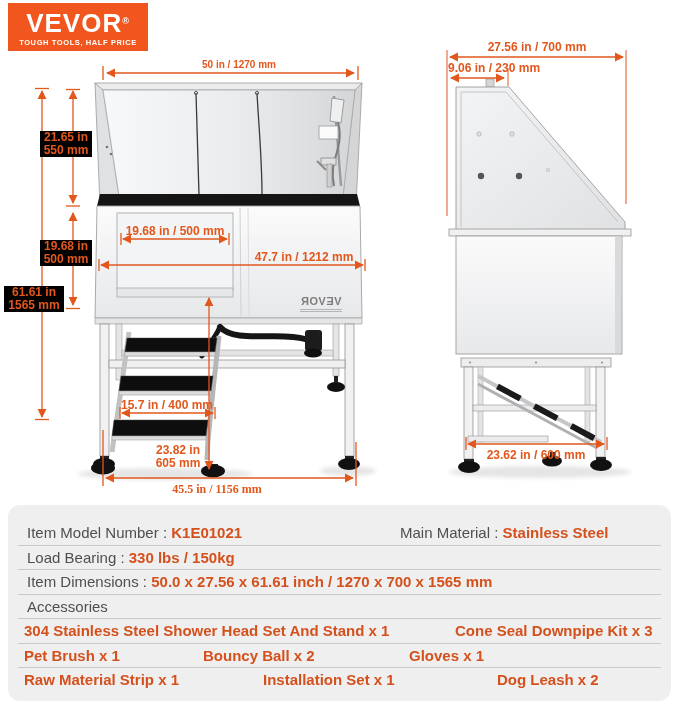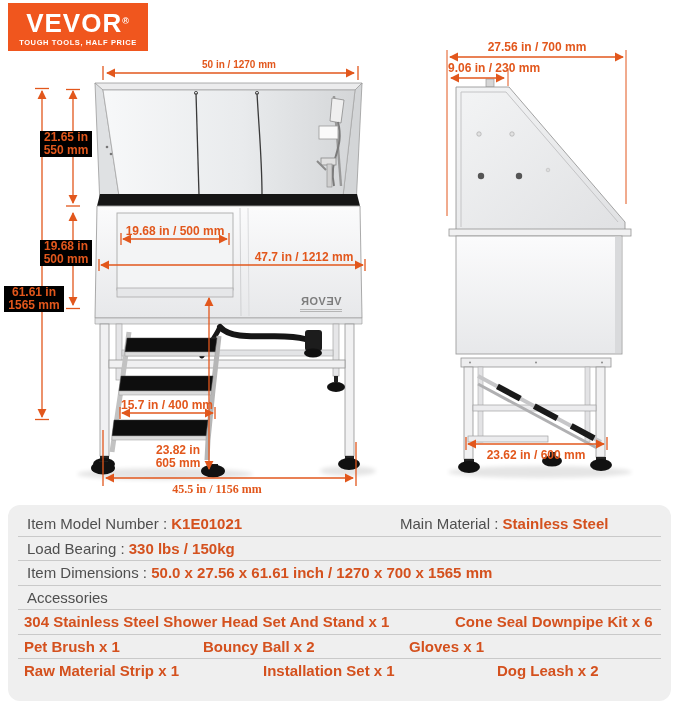--- a/index.html
+++ b/index.html
@@ -41,21 +41,21 @@
   
   .tublogo{
     position:absolute;left:296px;top:295px;width:50px;z-index:2;
     color:#7d7d7d;font-weight:bold;font-size:11px;text-align:center;
     transform:scaleX(-1);letter-spacing:.5px;
   }
   .tublogo .mini{height:1px;background:#b5b5b5;margin:1.5px 4px 0 4px;}
   
   .spec-table{
     position:absolute;left:8px;top:505px;width:663px;height:196px;
-    background:#efefef;border-radius:12px;z-index:4;padding-top:4px;
+    background:#efefef;border-radius:12px;z-index:4;padding-top:13px;
     box-sizing:border-box;font-size:15px;color:#4f4f4f;
   }
   .spec-row{position:relative;height:23.4px;line-height:23.4px;margin:0 10px;border-bottom:1px solid #c9c9c9;}
   .spec-row.first{height:27px;line-height:29px;}
   .spec-row.last{border-bottom:none;}
   .spec-row .cell{position:absolute;top:0;white-space:nowrap;}
   .spec-row .val{color:#d4511e;font-weight:bold;}
   
   .r1c1,.r2c1,.r3c1,.r4c1,.r5c1{left:9px;}
   .r1c2,.r2c2{left:382px;}
@@ -304,21 +304,21 @@
     <span class="cell r2c1"><span>Load Bearing : </span><span class="val">330 lbs / 150kg</span></span>
   </div>
   <div class="spec-row">
     <span class="cell r3c1"><span>Item Dimensions : </span><span class="val">50.0 x 27.56 x 61.61 inch / 1270 x 700 x 1565 mm</span></span>
   </div>
   <div class="spec-row">
     <span class="cell r4c1">Accessories</span>
   </div>
   <div class="spec-row">
     <span class="cell val r6c1">304 Stainless Steel Shower Head Set And Stand  x 1</span>
-    <span class="cell val r6c2">Cone Seal Downpipe Kit x 6</span>
+    <span class="cell val r6c2">Cone Seal Downpipe Kit x 3</span>
   </div>
   <div class="spec-row">
     <span class="cell val r7c1">Pet Brush x 1</span>
     <span class="cell val r7c2">Bouncy Ball x 2</span>
     <span class="cell val r7c3">Gloves x 1</span>
   </div>
   <div class="spec-row last">
     <span class="cell val r8c1">Raw Material Strip x 1</span>
     <span class="cell val r8c2">Installation Set x 1</span>
     <span class="cell val r8c3">Dog Leash x 2</span>

